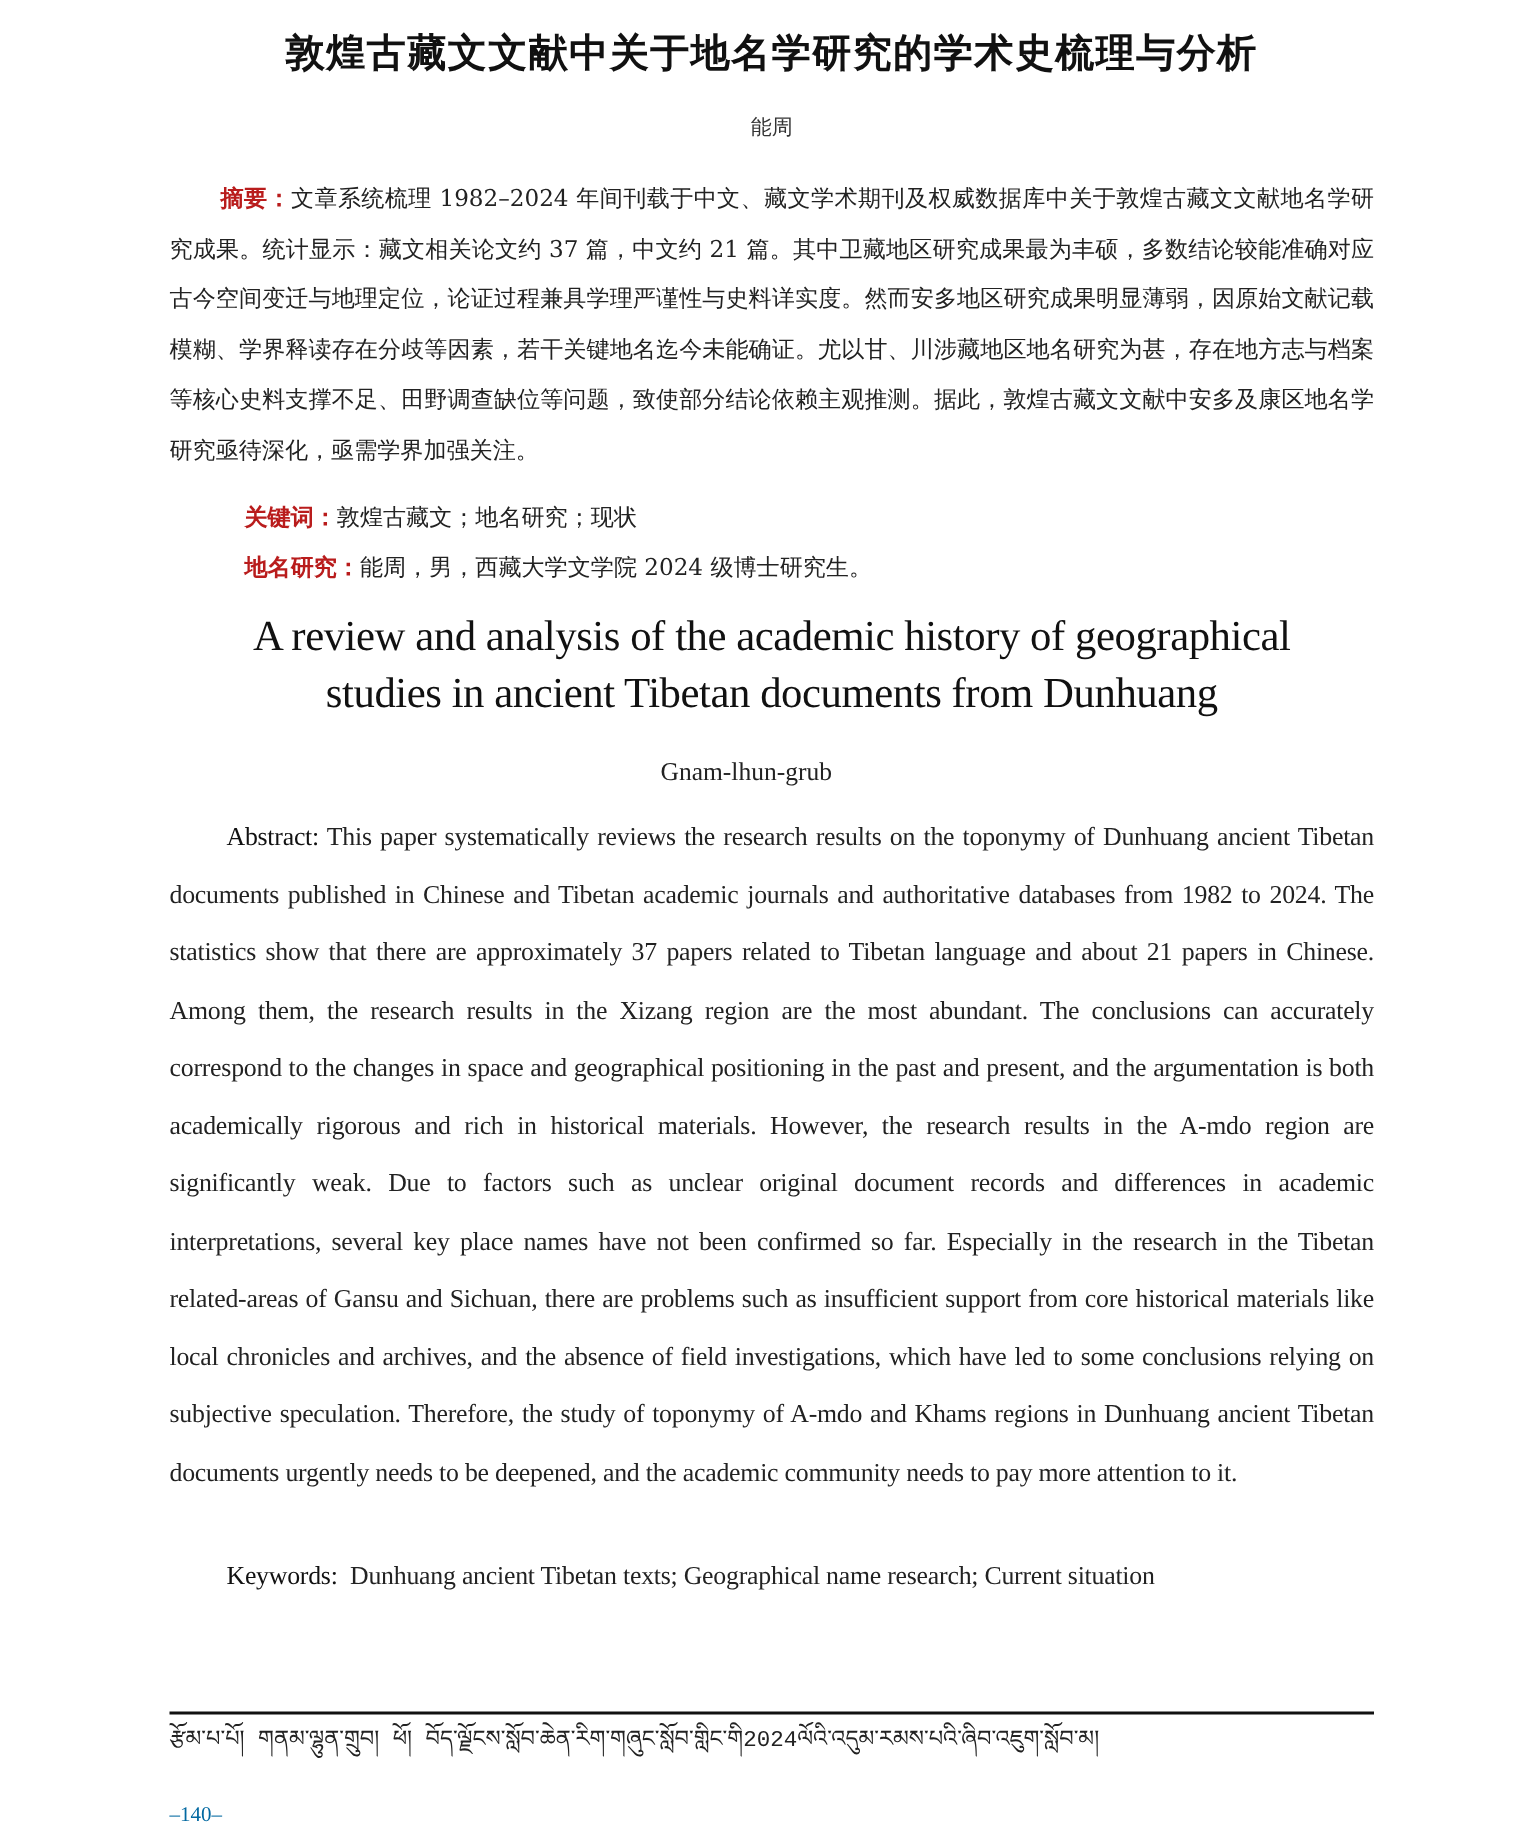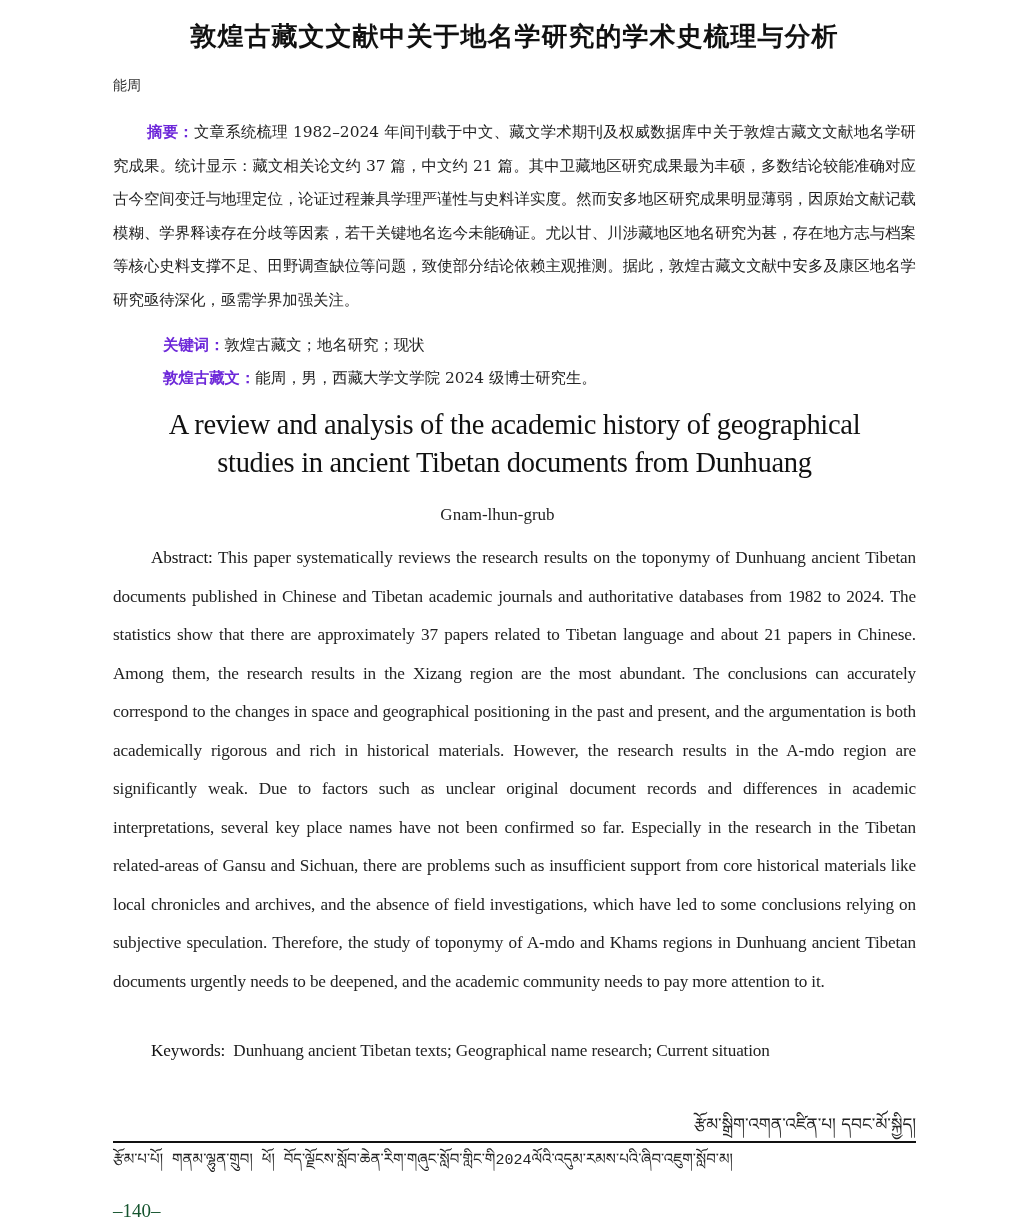--- a/index.html
+++ b/index.html
@@ -32,21 +32,21 @@
       font-size: 26px;
       line-height: 40px;
       letter-spacing: 1px;
       color: #111;
     }
     .cn-author {
       position: absolute;
       left: 113px;
       width: 803px;
       top: 74px;
-      text-align: left;
+      text-align: center;
       font-family: "DejaVu Sans", sans-serif;
       font-size: 14px;
       line-height: 22px;
       color: #333;
     }
     .cn-abstract {
       position: absolute;
       left: 113px;
       width: 803px;
       top: 116px;
@@ -54,21 +54,21 @@
       font-size: 15.4px;
       line-height: 33.5px;
       text-align: justify;
       text-indent: 34px;
       color: #222;
       margin: 0;
     }
     .cn-label {
       font-family: "DejaVu Sans", sans-serif;
       font-weight: bold;
-      color: #6d28d9;
+      color: #b91c1c;
     }
     .cn-meta {
       position: absolute;
       left: 147px;
       width: 769px;
       font-family: "DejaVu Serif", "Liberation Serif", serif;
       font-size: 15.4px;
       line-height: 24px;
       color: #222;
       margin: 16px;
@@ -158,49 +158,48 @@
       line-height: 26px;
       color: #222;
       white-space: nowrap;
       overflow: hidden;
     }
     .page-number {
       position: absolute;
       left: 113px;
       top: 1199px;
       font-family: "Liberation Serif", serif;
-      font-size: 19px;
-      line-height: 24px;
-      color: #14532d;
+      font-size: 14px;
+      line-height: 24px;
+      color: #0369a1;
     }
   </style>
 </head>
 <body>
 
 <div class="page">
 
   <div class="cn-title">敦煌古藏文文献中关于地名学研究的学术史梳理与分析</div>
   <div class="cn-author">能周</div>
 
   <p class="cn-abstract"><span class="cn-label">摘要：</span><span>文章系统梳理 1982–2024 年间刊载于中文、藏文学术期刊及权威数据库中关于敦煌古藏文文献地名学研究成果。统计显示：藏文相关论文约 37 篇，中文约 21 篇。其中卫藏地区研究成果最为丰硕，多数结论较能准确对应古今空间变迁与地理定位，论证过程兼具学理严谨性与史料详实度。然而安多地区研究成果明显薄弱，因原始文献记载模糊、学界释读存在分歧等因素，若干关键地名迄今未能确证。尤以甘、川涉藏地区地名研究为甚，存在地方志与档案等核心史料支撑不足、田野调查缺位等问题，致使部分结论依赖主观推测。据此，敦煌古藏文文献中安多及康区地名学研究亟待深化，亟需学界加强关注。</span></p>
 
   <p class="cn-meta cn-keywords"><span class="cn-label">关键词：</span><span>敦煌古藏文；地名研究；现状</span></p>
 
-  <p class="cn-meta cn-bio"><span class="cn-label">敦煌古藏文：</span><span>能周，男，西藏大学文学院 2024 级博士研究生。</span></p>
+  <p class="cn-meta cn-bio"><span class="cn-label">地名研究：</span><span>能周，男，西藏大学文学院 2024 级博士研究生。</span></p>
 
   <div class="en-title">
     <div>A review and analysis of the academic history of geographical</div>
     <div>studies in ancient Tibetan documents from Dunhuang</div>
   </div>
 
   <div class="en-author">Gnam-lhun-grub</div>
 
   <p class="en-abstract"><span class="en-label">Abstract:</span><span> This paper systematically reviews the research results on the toponymy of Dunhuang ancient Tibetan documents published in Chinese and Tibetan academic journals and authoritative databases from 1982 to 2024. The statistics show that there are approximately 37 papers related to Tibetan language and about 21 papers in Chinese. Among them, the research results in the Xizang region are the most abundant. The conclusions can accurately correspond to the changes in space and geographical positioning in the past and present, and the argumentation is both academically rigorous and rich in historical materials. However, the research results in the A-mdo region are significantly weak. Due to factors such as unclear original document records and differences in academic interpretations, several key place names have not been confirmed so far. Especially in the research in the Tibetan related-areas of Gansu and Sichuan, there are problems such as insufficient support from core historical materials like local chronicles and archives, and the absence of field investigations, which have led to some conclusions relying on subjective speculation. Therefore, the study of toponymy of A-mdo and Khams regions in Dunhuang ancient Tibetan documents urgently needs to be deepened, and the academic community needs to pay more attention to it.</span></p>
 
   <div class="en-keywords"><span class="en-label">Keywords:</span><span style="white-space: pre;">  Dunhuang ancient Tibetan texts; Geographical name research; Current situation</span></div>
 
-  <div class="tib-journal">རྩོམ་སྒྲིག་འགན་འཛིན་པ། དབང་མོ་སྐྱིད།</div>
   <div class="footer-rule"></div>
   <div class="tib-line">རྩོམ་པ་པོ། གནམ་ལྷུན་གྲུབ། ཕོ། བོད་ལྗོངས་སློབ་ཆེན་རིག་གཞུང་སློབ་གླིང་གི2024ལོའི་འདུམ་རམས་པའི་ཞིབ་འཇུག་སློབ་མ།</div>
 
   <div class="page-number">–140–</div>
 
 </div>
 
 </body></html>

